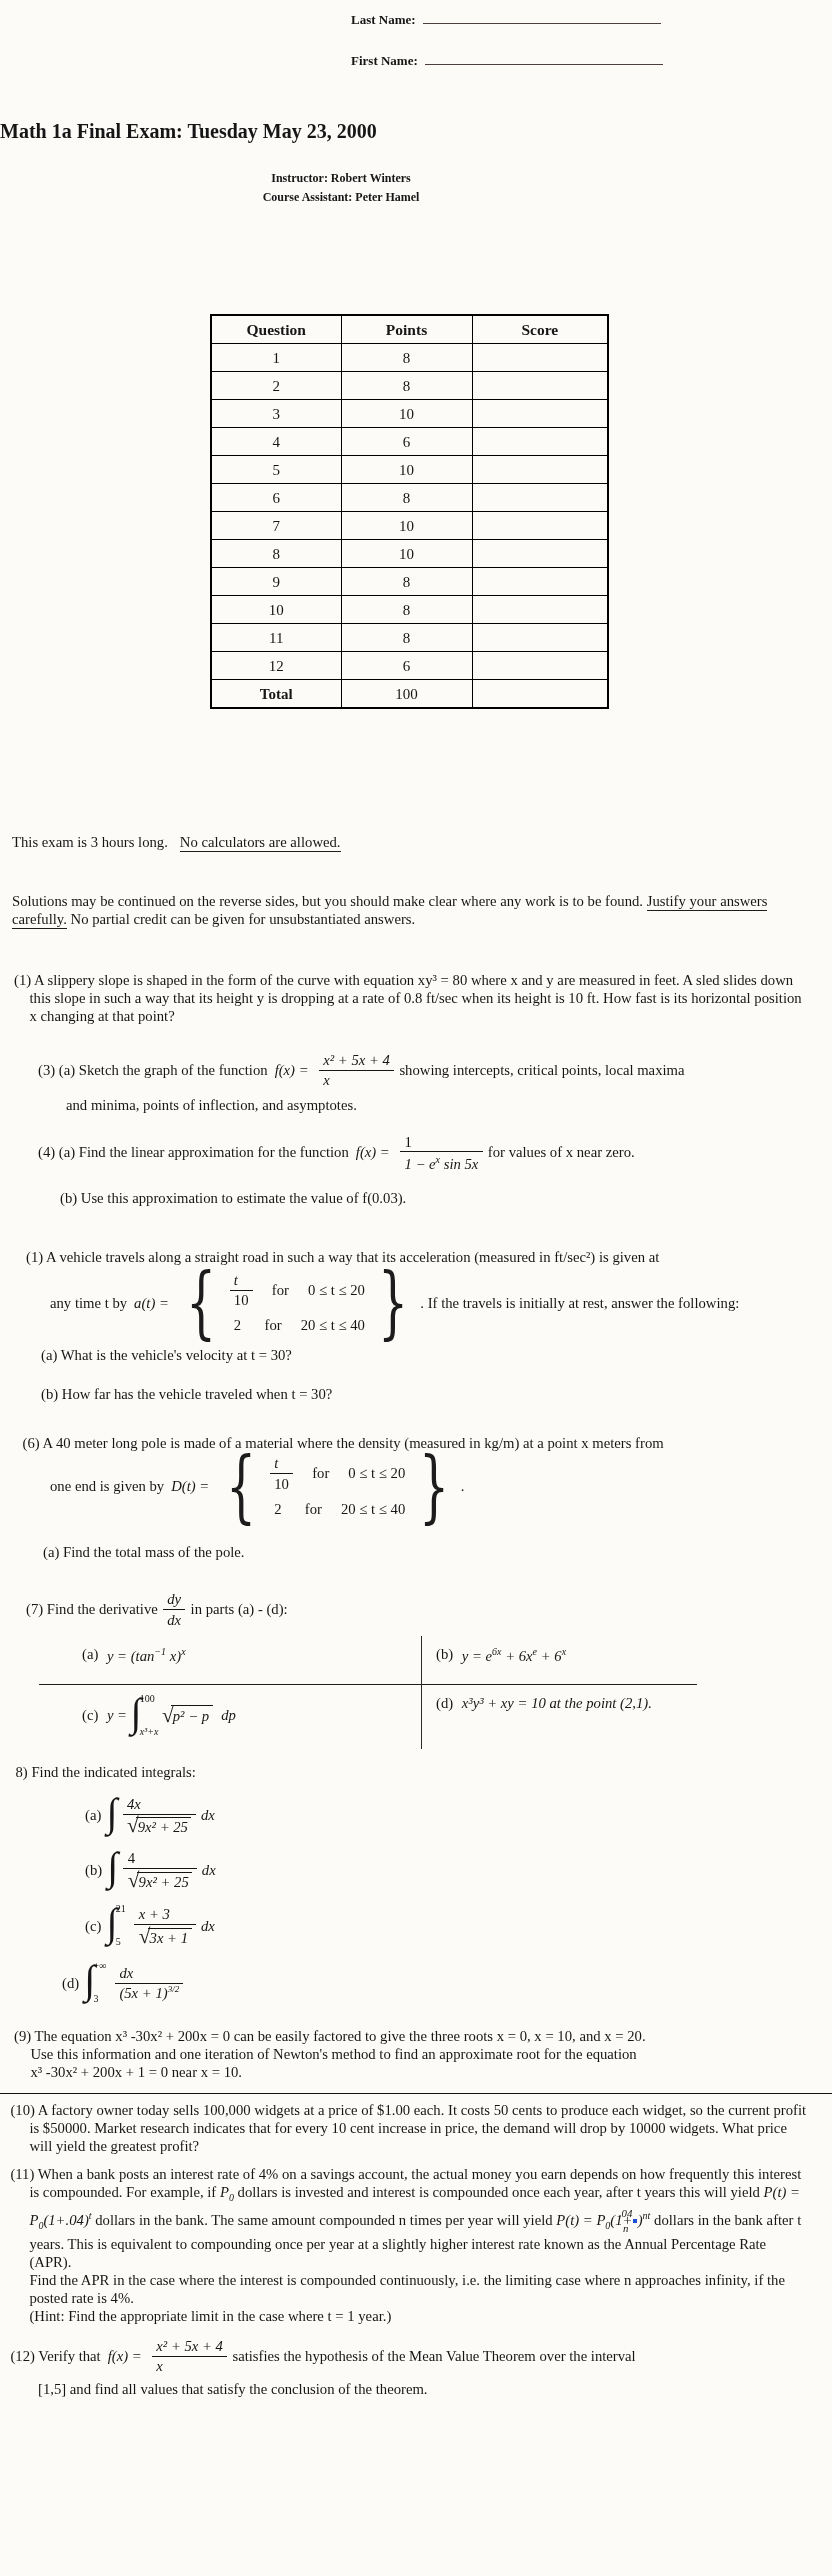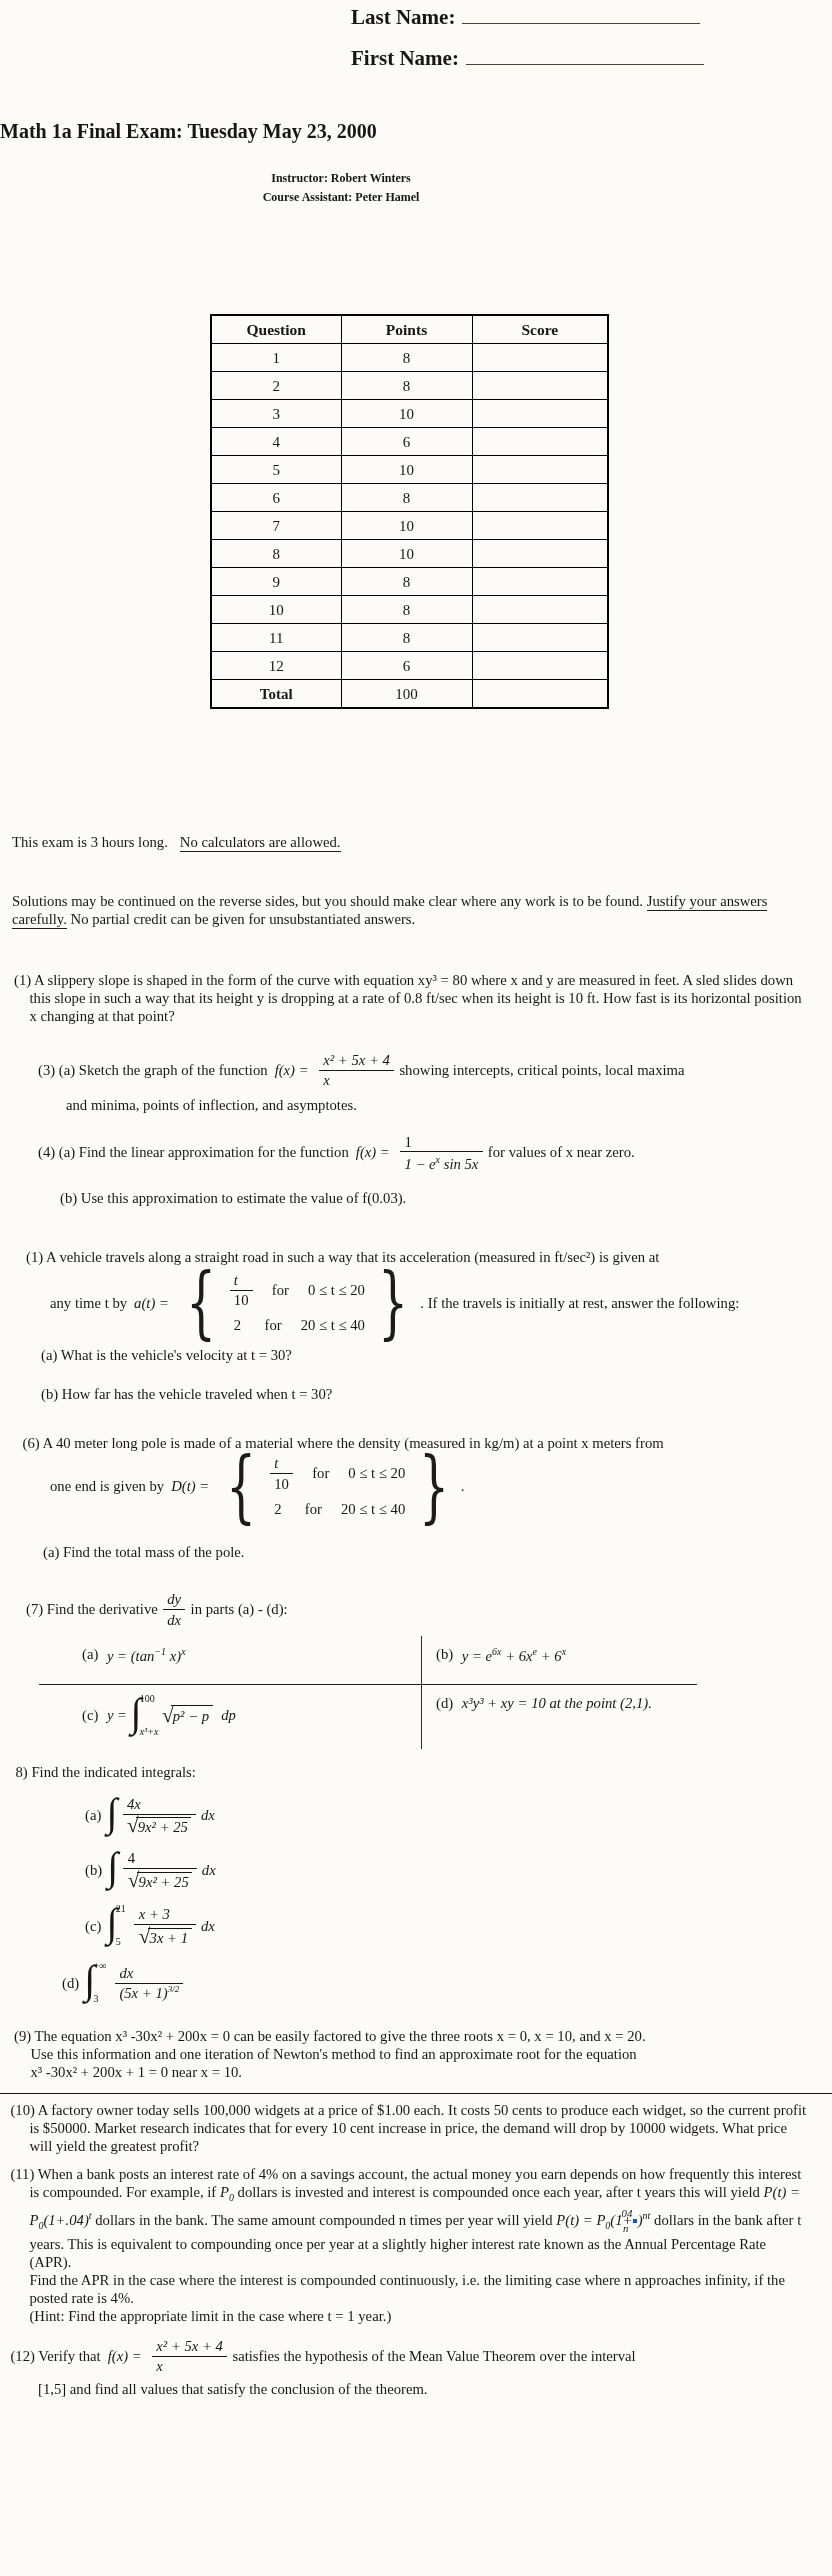--- a/index.html
+++ b/index.html
@@ -7,21 +7,21 @@
   .page {
     position:relative; width:832px; height:2576px; margin:0 auto;
     background:#fcfbf8; color:#161616; overflow:hidden;
     font-family:"Liberation Serif","DejaVu Serif",serif;
     font-size:14.7px; line-height:18px;
   }
   
   .name-row { position:absolute; left:351px; white-space:nowrap; }
   .name-row.last { top:7px; }
   .name-row.first { top:48px; }
-  .name-label { font-weight:700; font-size:21px; }
+  .name-label { font-weight:700; font-size:13px; }
   .name-line { display:inline-block; width:238px; height:15.5px;
     border-bottom:1.5px solid #4a3f3a; margin-left:7px; }
   .title { position:absolute; top:117px; left:0; width:682px; text-align:left;
     font-size:20px; line-height:28px; font-weight:700; }
   .subtitle { position:absolute; left:0; width:682px; text-align:center;
     font-size:12px; line-height:20px; font-weight:700; }
   .sub1 { top:168px; } .sub2 { top:187px; }
   
   table.score { position:absolute; top:314px; left:210px; width:397px;
     border-collapse:collapse; table-layout:fixed; border:2.6px solid #000;

